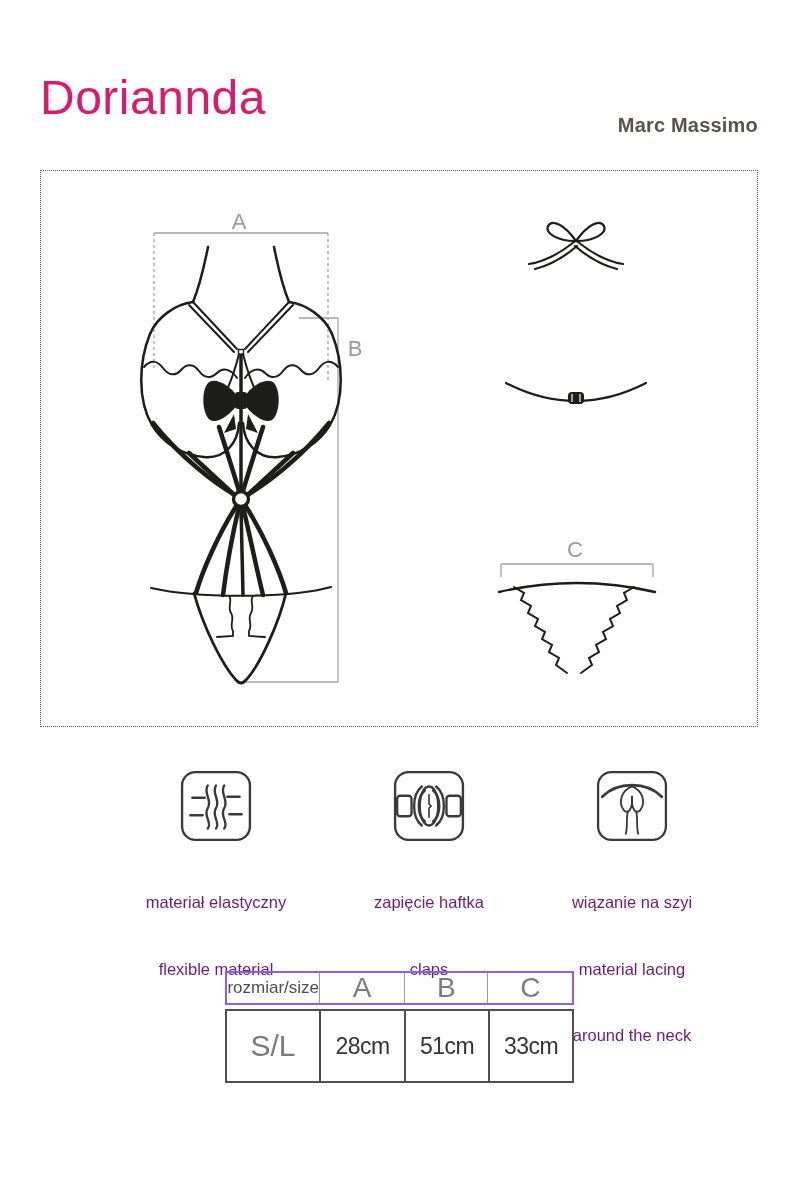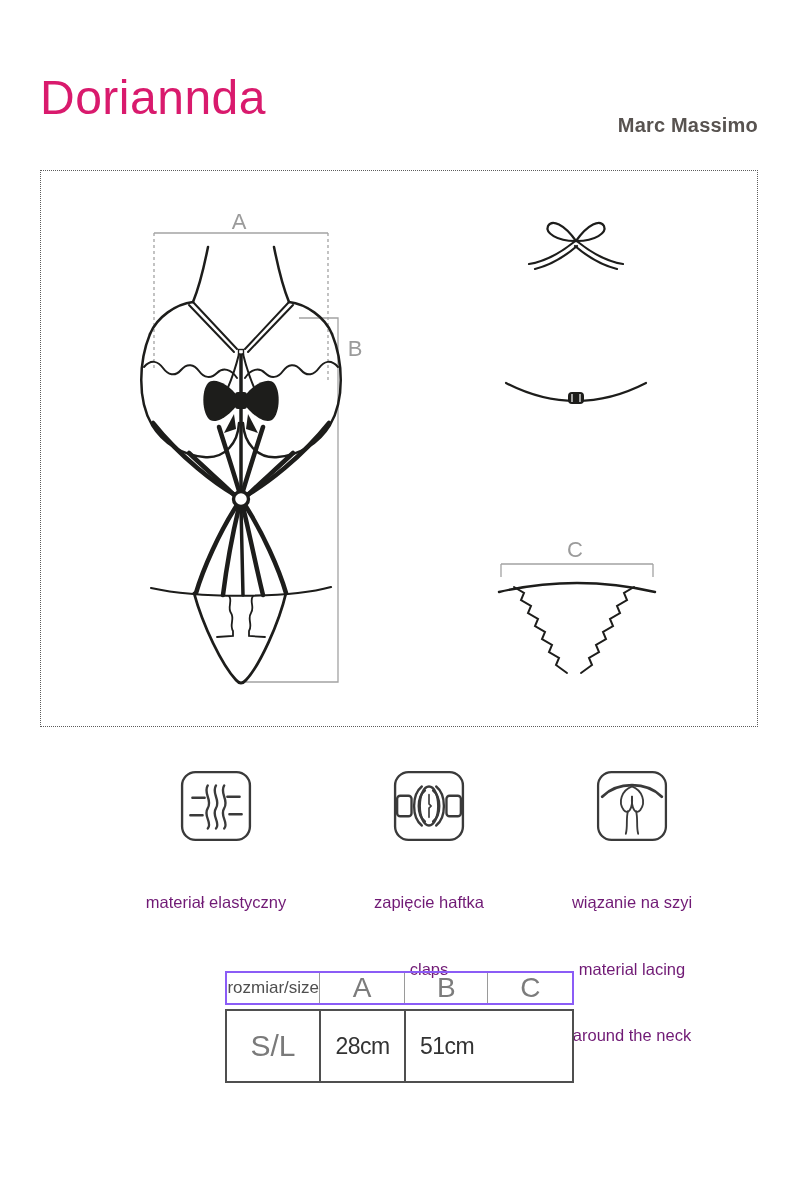--- a/index.html
+++ b/index.html
@@ -162,20 +162,21 @@
       <g stroke="#3a3a3a" stroke-width="2.3" fill="none" stroke-linecap="round">
         <rect x="3" y="3" width="66" height="66" rx="13"></rect>
         <path d="M13,28 h12 M11,45 h12 M47,27 h12 M49,44 h12"></path>
         <path d="M28,16 C23,24 33,30 28,38 C23,46 33,52 28,58"></path>
         <path d="M36,16 C31,24 41,30 36,38 C31,46 41,52 36,58"></path>
         <path d="M44,16 C39,24 49,30 44,38 C39,46 49,52 44,58"></path>
       </g>
     </svg>
     <div class="caption">
       <p>materiał elastyczny</p>
+      <p>flexible material</p>
     </div>
   </div>
 
   <div class="feature feature-2">
     <svg width="74" height="74" viewBox="0 0 72 72">
       <g stroke="#3a3a3a" stroke-width="2.3" fill="none" stroke-linecap="round">
         <rect x="3" y="3" width="66" height="66" rx="13"></rect>
         <rect x="5" y="26" width="14" height="20" rx="3"></rect>
         <rect x="53" y="26" width="14" height="20" rx="3"></rect>
         <path d="M29,17 C19,25 19,47 29,55"></path>
@@ -214,16 +215,17 @@
     <div class="trow thead">
       <div class="cell c1">rozmiar/size</div>
       <div class="cell c2 hletter">A</div>
       <div class="cell c3 hletter">B</div>
       <div class="cell c4 hletter">C</div>
     </div>
     <div class="trow tbody">
       <div class="cell c1">S/L</div>
       <div class="cell c2 val">28cm</div>
       <div class="cell c3 val">51cm</div>
+      <div class="cell c4 val">33cm</div>
     </div>
   </div>
 
 </div>
 
 </body></html>

